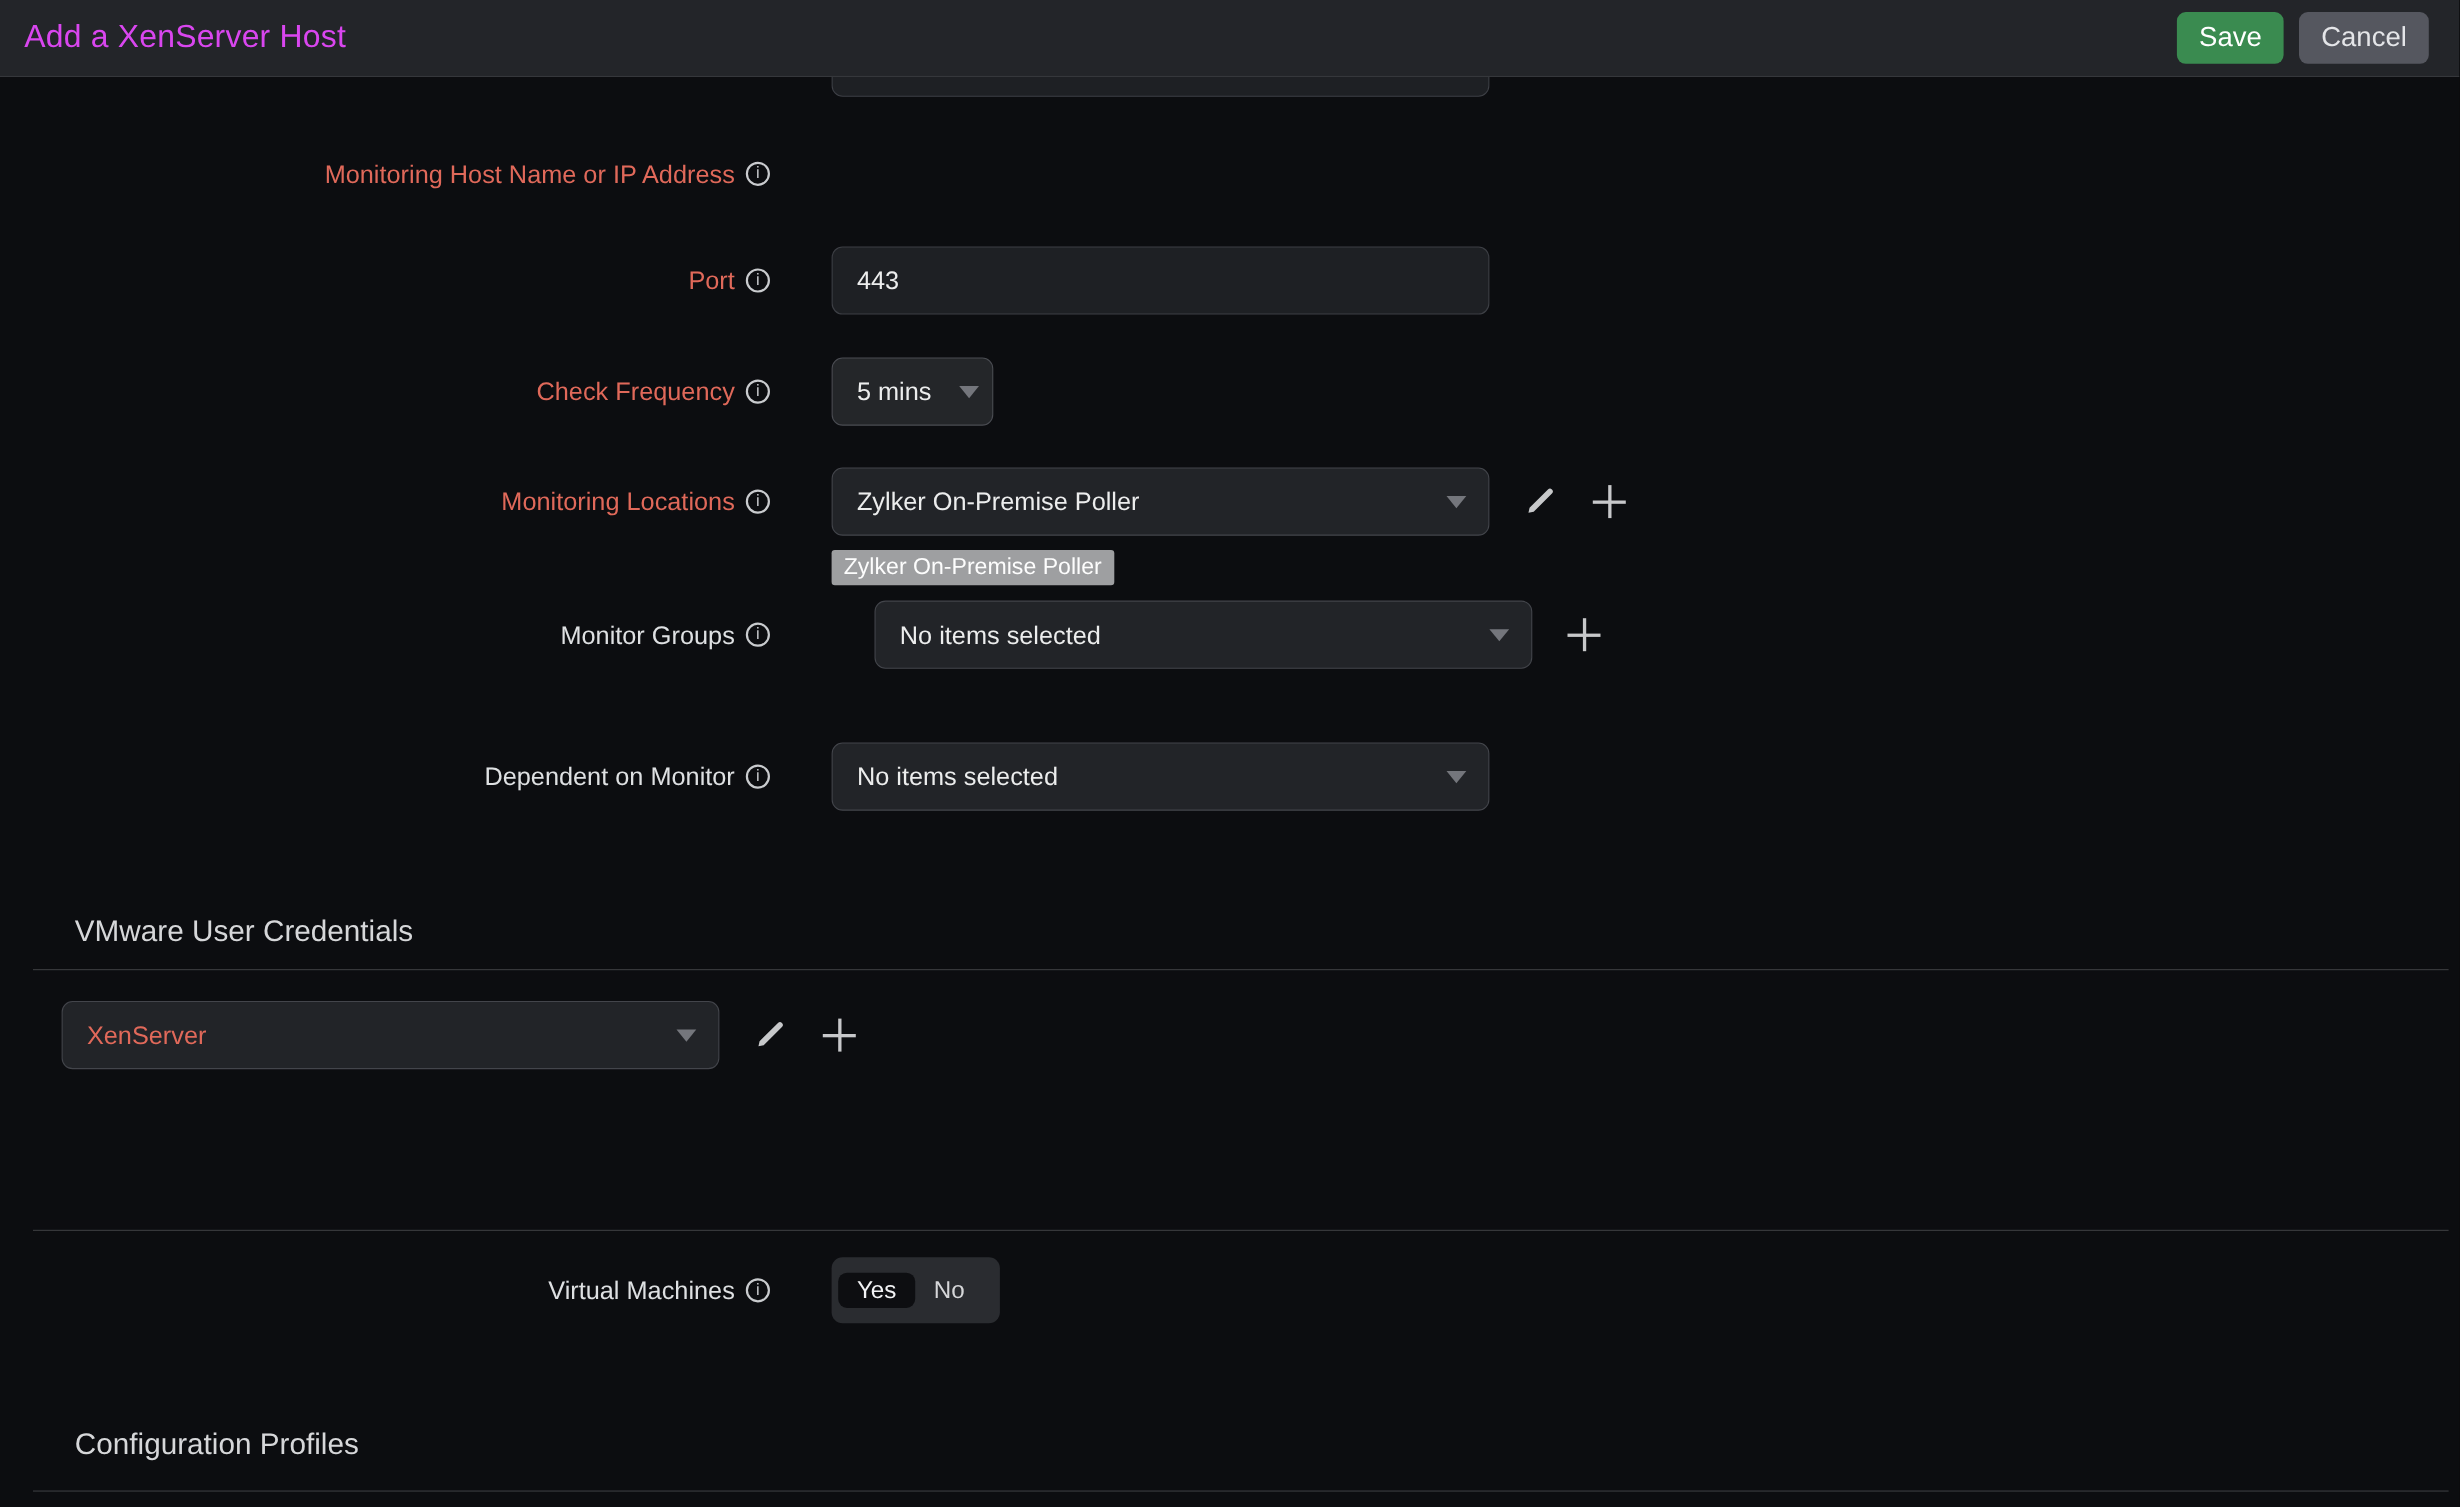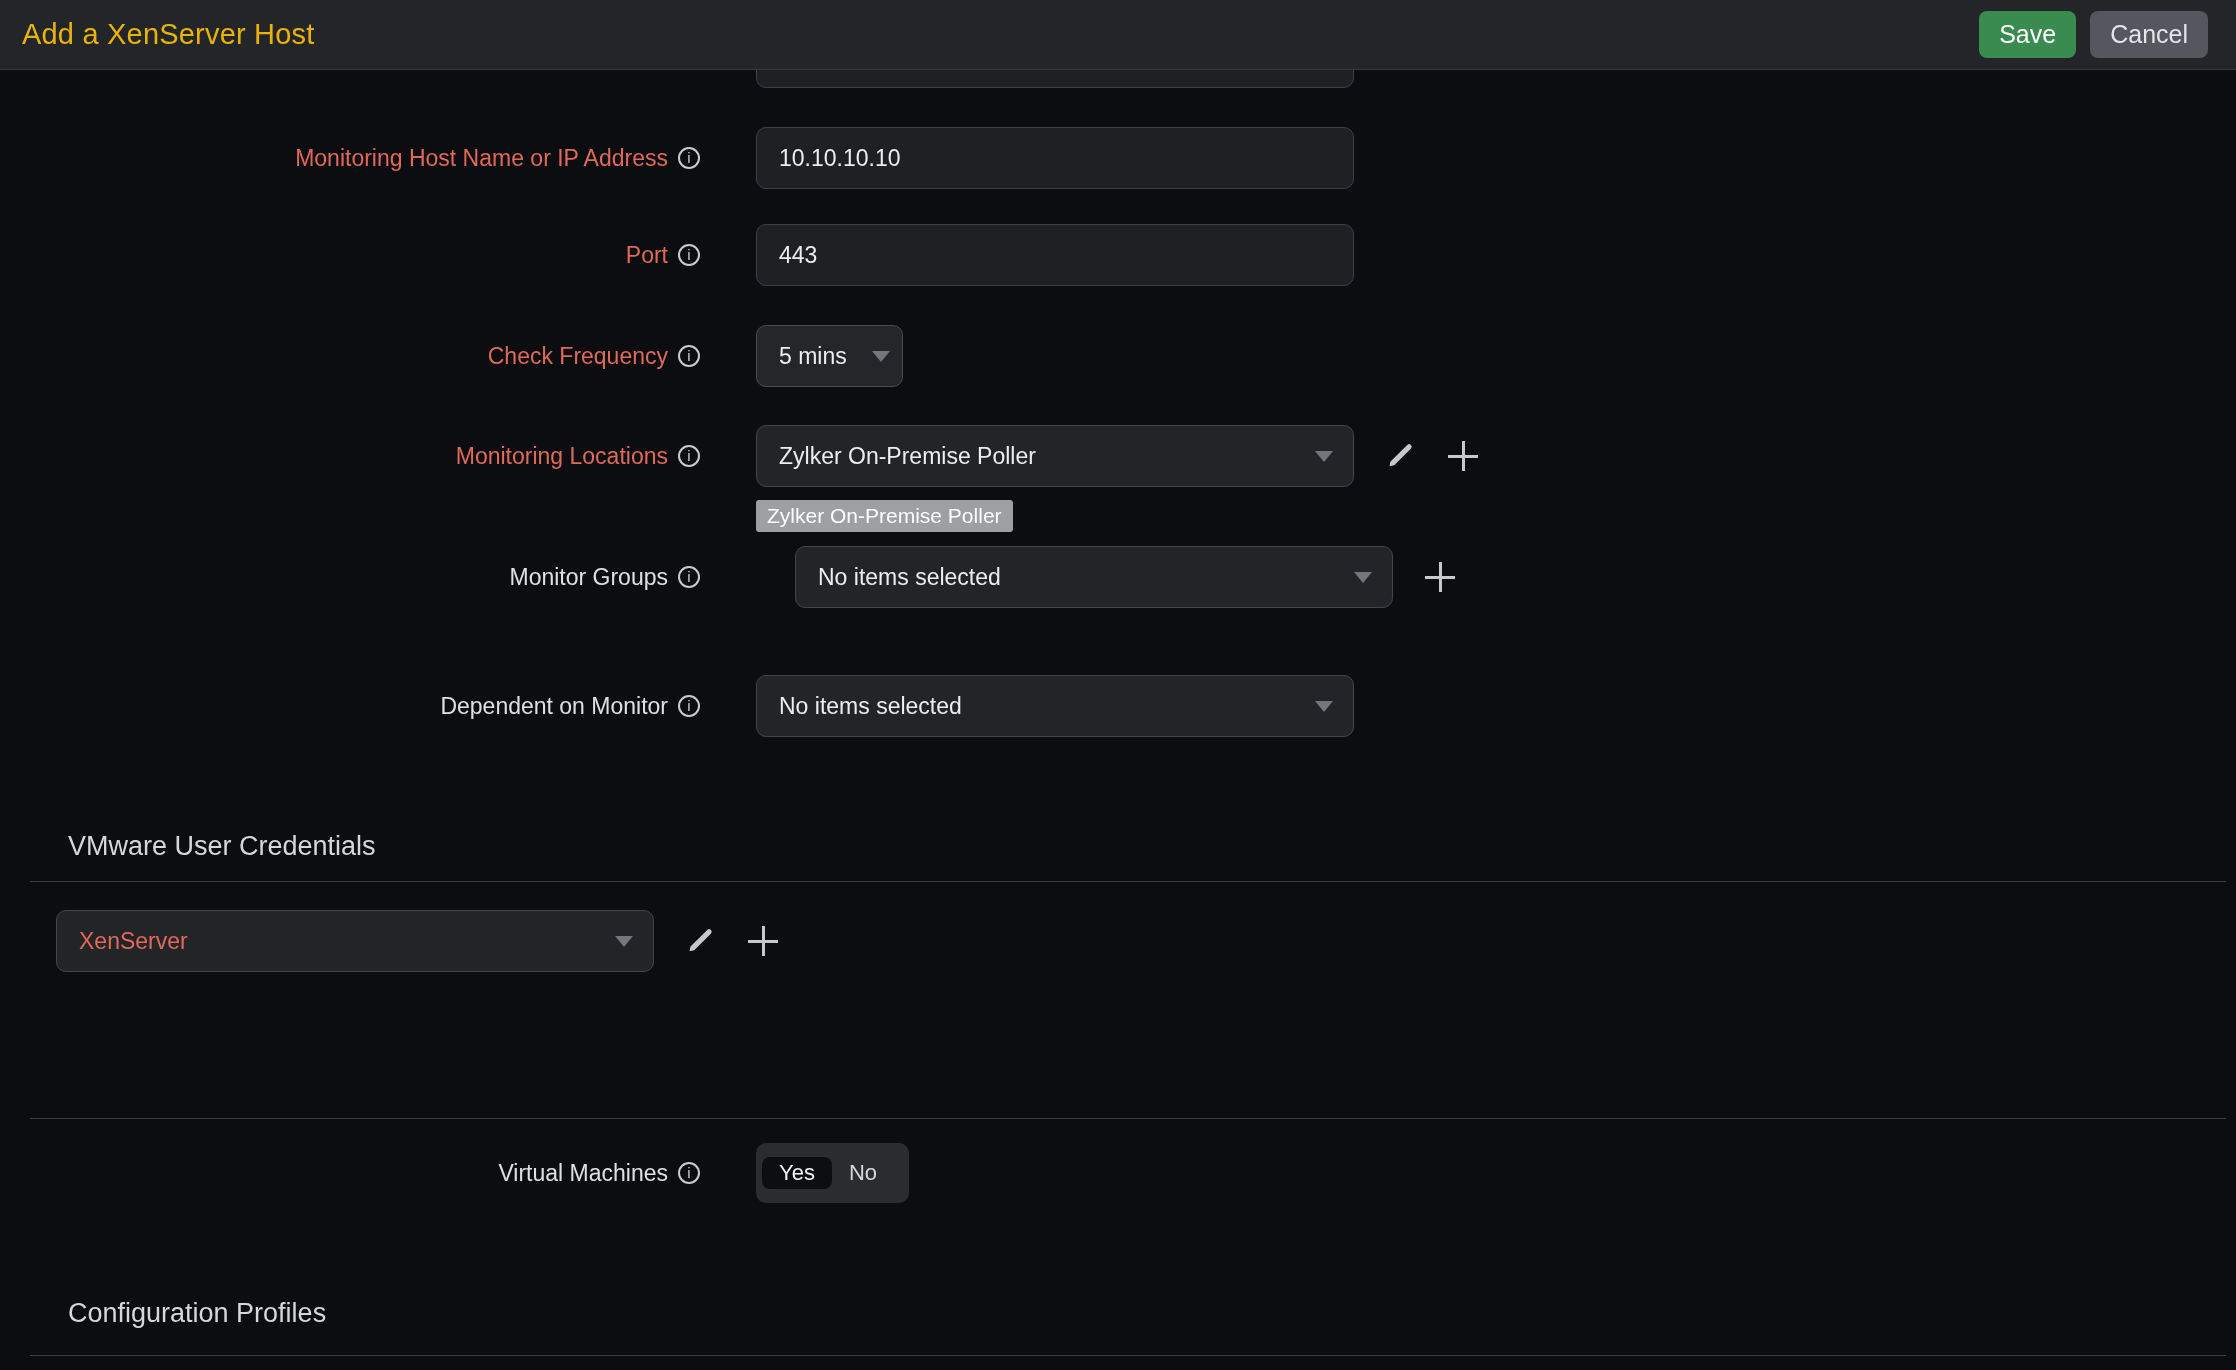--- a/index.html
+++ b/index.html
@@ -3,21 +3,21 @@
 <meta charset="utf-8">
 <style>
   * { margin:0; padding:0; box-sizing:border-box; }
   html,body { background:#0c0d10; }
   body { font-family:"Liberation Sans", sans-serif; }
   .app { position:relative; width:2236px; height:1370px; background:#0c0d10; overflow:hidden; }
 
   
   .titlebar { position:absolute; top:0; left:0; width:100%; height:70px; background:#232529;
               border-bottom:1px solid #35373b; display:flex; align-items:center; z-index:5; }
-  .titlebar h1 { margin-left:22px; font-size:29px; font-weight:400; color:#eab308; letter-spacing:.2px; }
+  .titlebar h1 { margin-left:22px; font-size:29px; font-weight:400; color:#d946ef; letter-spacing:.2px; }
   .tb-actions { margin-left:auto; margin-right:28px; display:flex; gap:14px; }
   .btn { border:none; height:47px; padding:0 20px; border-radius:8px; font-size:25px;
          font-family:"Liberation Sans", sans-serif; cursor:pointer; }
   .btn.save { background:#3a8b50; color:#ffffff; }
   .btn.cancel { background:#55575f; color:#e4e5e8; }
 
   
   .content { position:absolute; top:70px; left:0; width:100%; height:1300px; overflow:hidden; }
 
   .row { position:absolute; left:0; right:0; display:flex; align-items:center; height:62px; }
@@ -94,23 +94,20 @@
 
   <main class="content">
 
     <div class="partial-input"></div>
 
     <div class="row r-host">
       <div class="lbl accent">
         <span>Monitoring Host Name or IP Address</span>
         <span class="info">i</span>
       </div>
-      <div class="ctl">
-        <div class="input">10.10.10.10</div>
-      </div>
     </div>
 
     <div class="row r-port">
       <div class="lbl accent">
         <span>Port</span>
         <span class="info">i</span>
       </div>
       <div class="ctl">
         <div class="input">443</div>
       </div>

